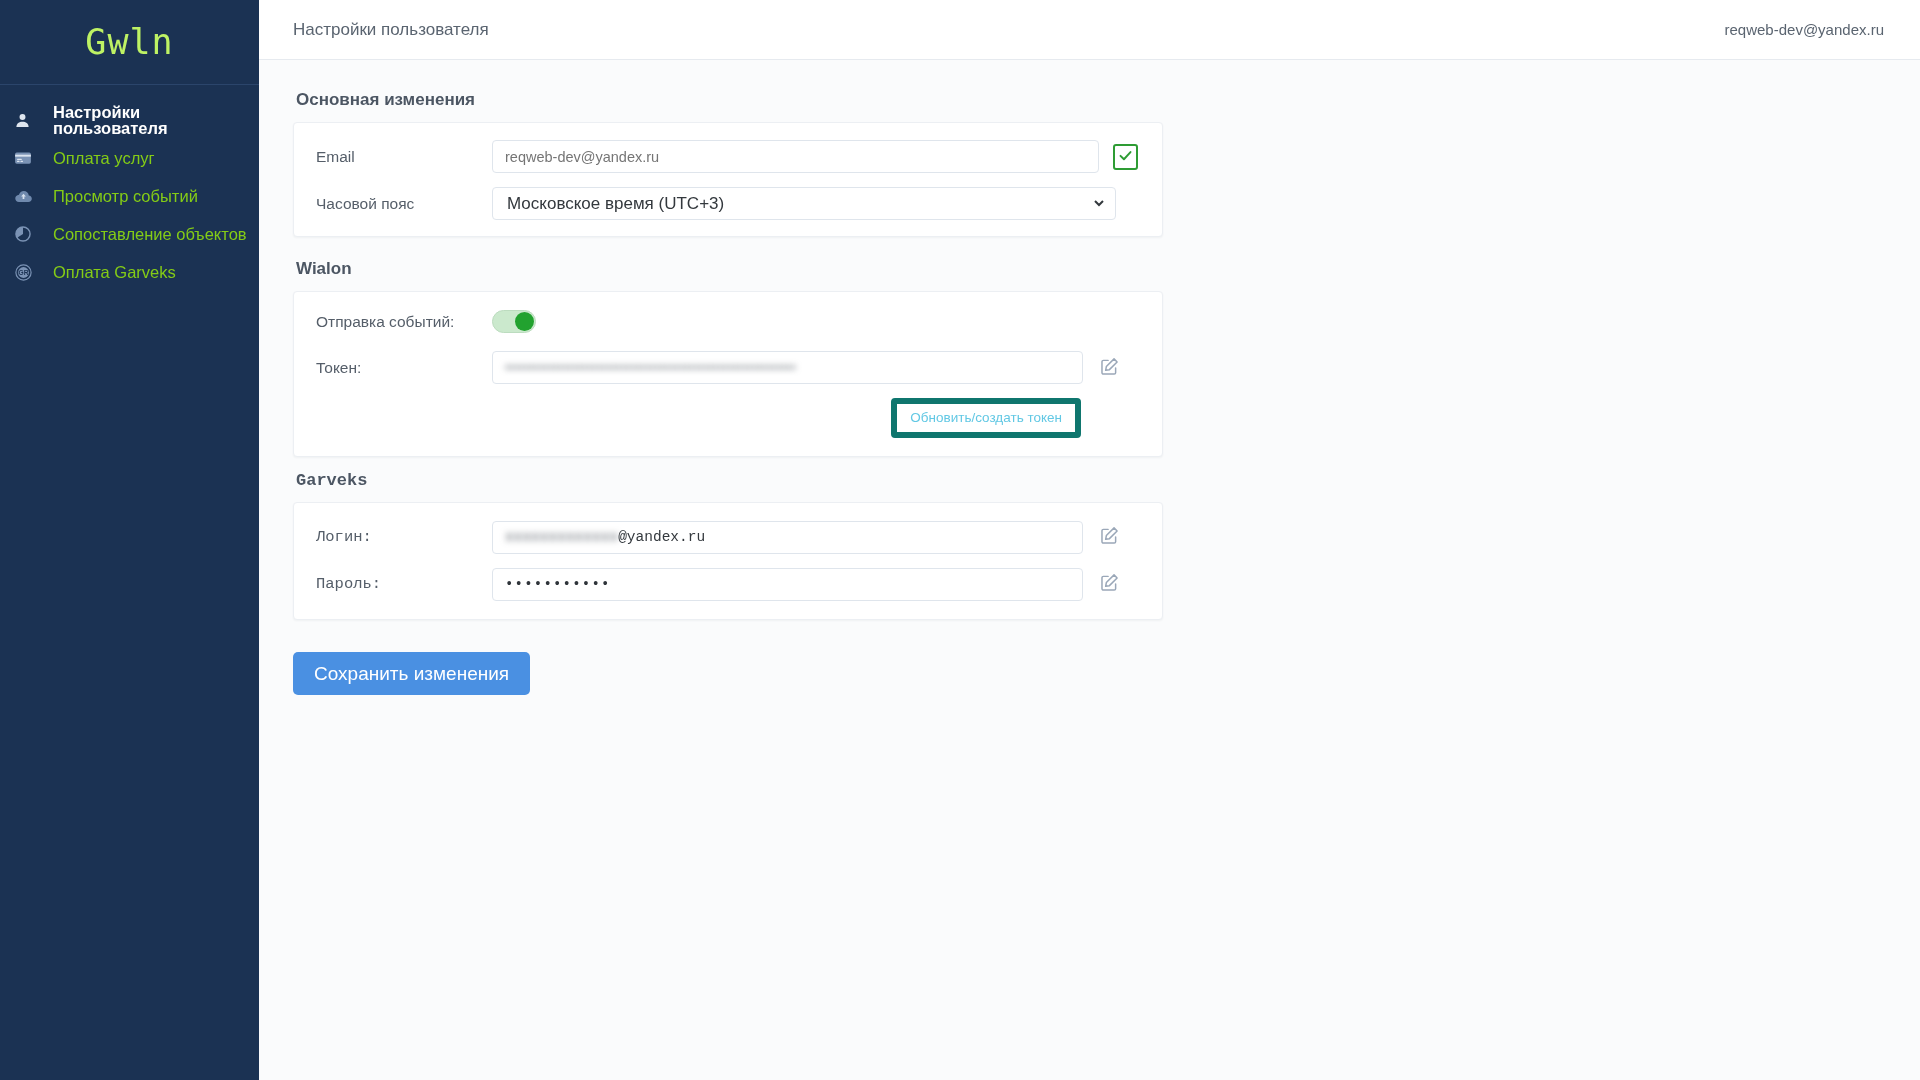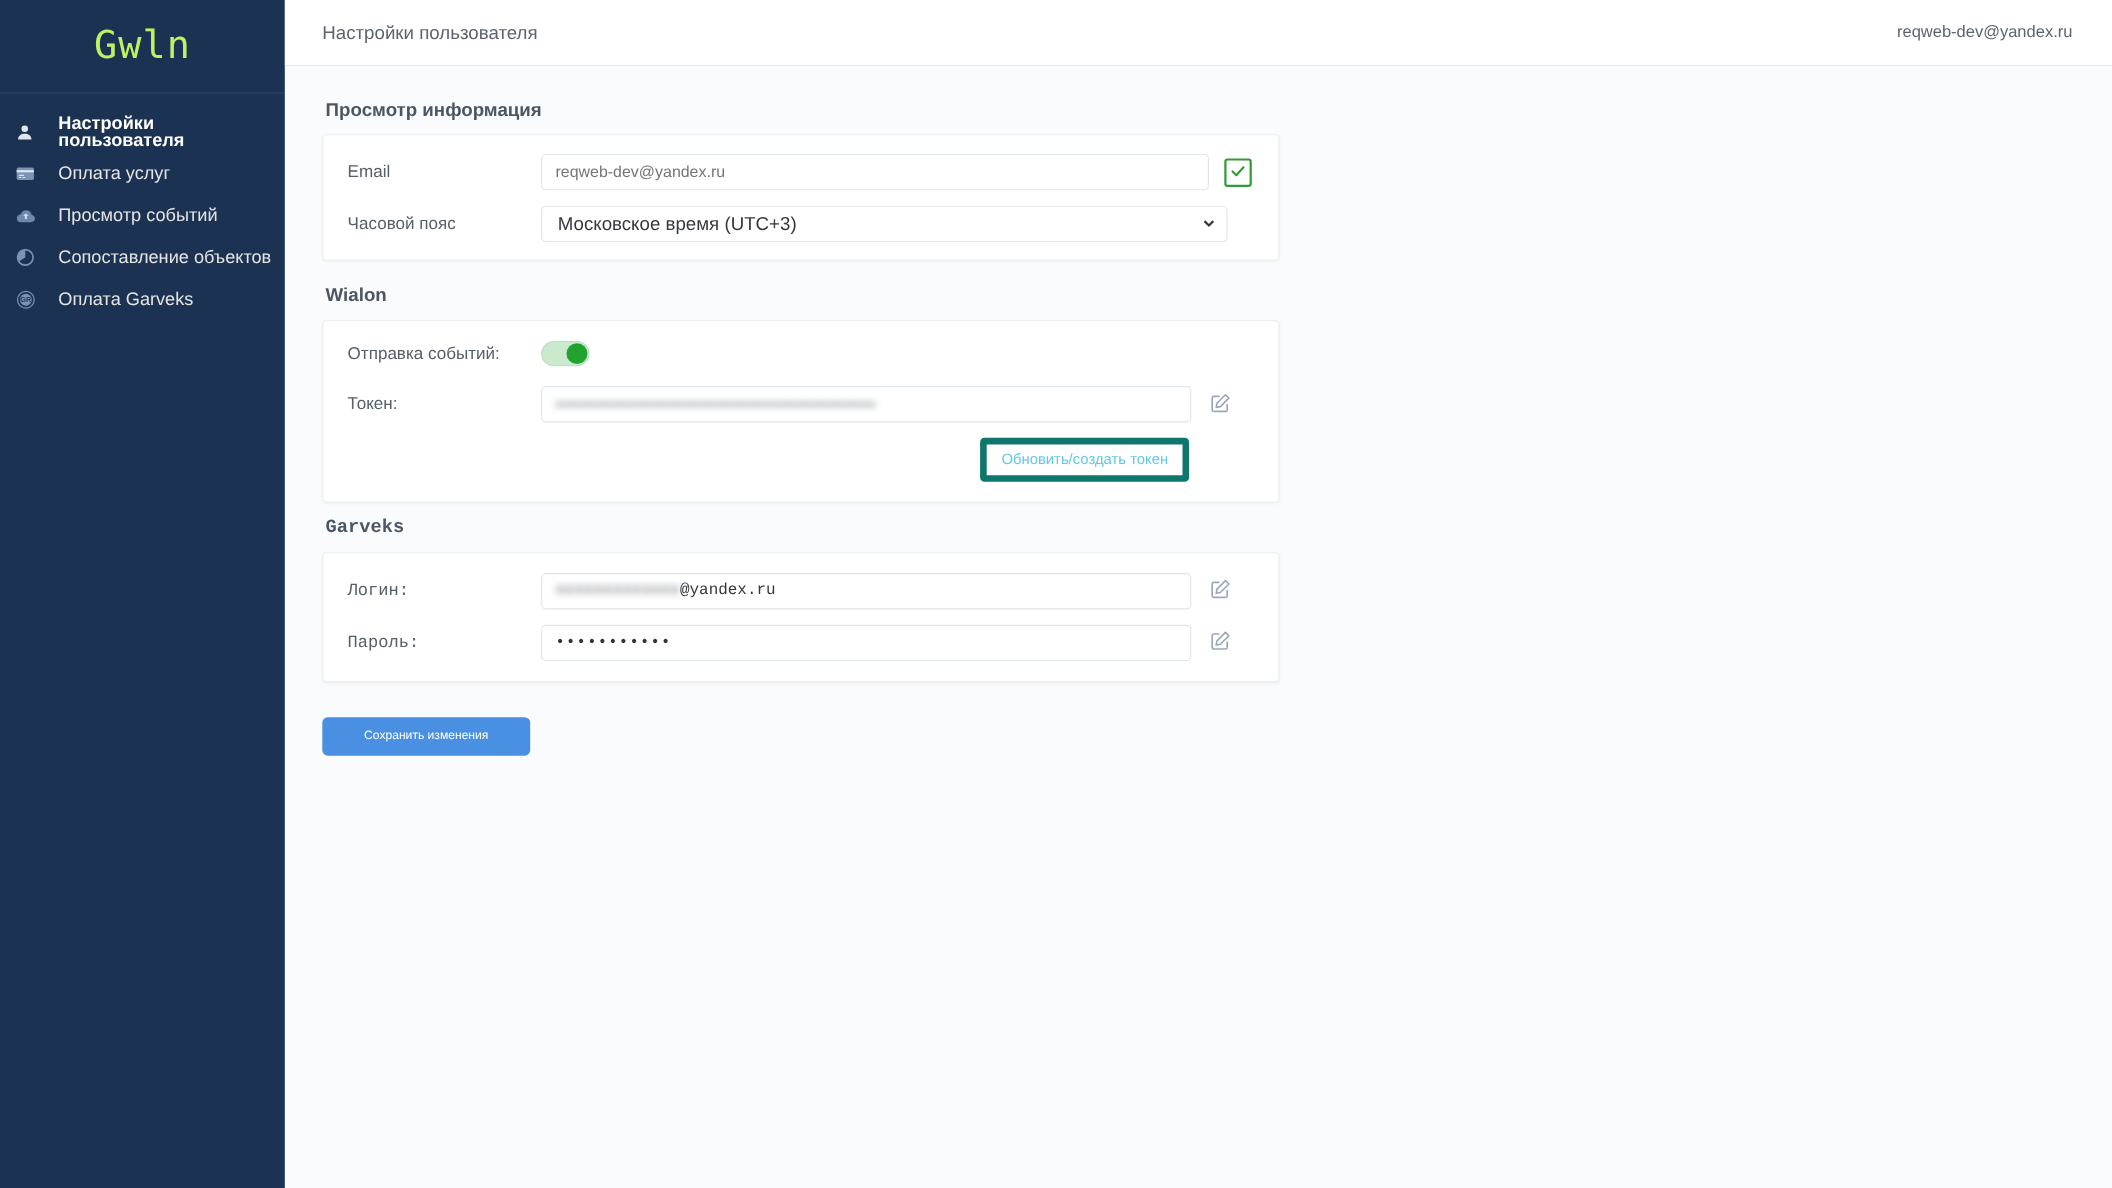--- a/index.html
+++ b/index.html
@@ -54,21 +54,21 @@
   .nav {
     padding-top: 16px;
   }
 
   .nav-item {
     display: flex;
     align-items: center;
     height: 38px;
     padding: 0 0 0 14px;
     cursor: pointer;
-    color: #e5e5e5;
+    color: #84cc16;
     font-size: 16.5px;
   }
 
   .nav-item.active {
     color: #ffffff;
     font-weight: bold;
   }
 
   .nav-icon {
     width: 30px;
@@ -266,23 +266,23 @@
     font-family: "Liberation Sans", sans-serif;
     line-height: 1;
   }
 
   .save-wrap { margin-top: 32px; }
 
   .btn-primary {
     background: #4a90e2;
     border: none;
     color: #ffffff;
-    font-size: 11px;
+    font-size: 19px;
     border-radius: 5px;
-    padding: 12px 38px;
+    padding: 12px 21px;
     cursor: pointer;
     font-family: "Liberation Sans", sans-serif;
     line-height: 1;
   }
 </style>
 </head>
 <body>
 
 <div class="app">
 
@@ -354,21 +354,21 @@
   <div class="main">
 
     <header class="topbar">
       <div class="topbar-title">Настройки пользователя</div>
       <div class="topbar-user">reqweb-dev@yandex.ru</div>
     </header>
 
     <div class="content">
 
       <section class="section">
-        <h2 class="section-title">Просмотр информация</h2>
+        <h2 class="section-title">Основная изменения</h2>
 
         <div class="card main-info">
 
           <div class="row">
             <div class="row-label">Email</div>
             <input class="field placeholder" type="text" placeholder="reqweb-dev@yandex.ru" style="">
             <button class="side-btn check-btn">
               <span>
                 <svg width="15" height="15" viewBox="0 0 24 24" fill="none" stroke="#2e9c34" stroke-width="3.1" stroke-linecap="round" stroke-linejoin="round">
                   <path d="M4 12.5 L9.5 18 L20 6.5"></path>

